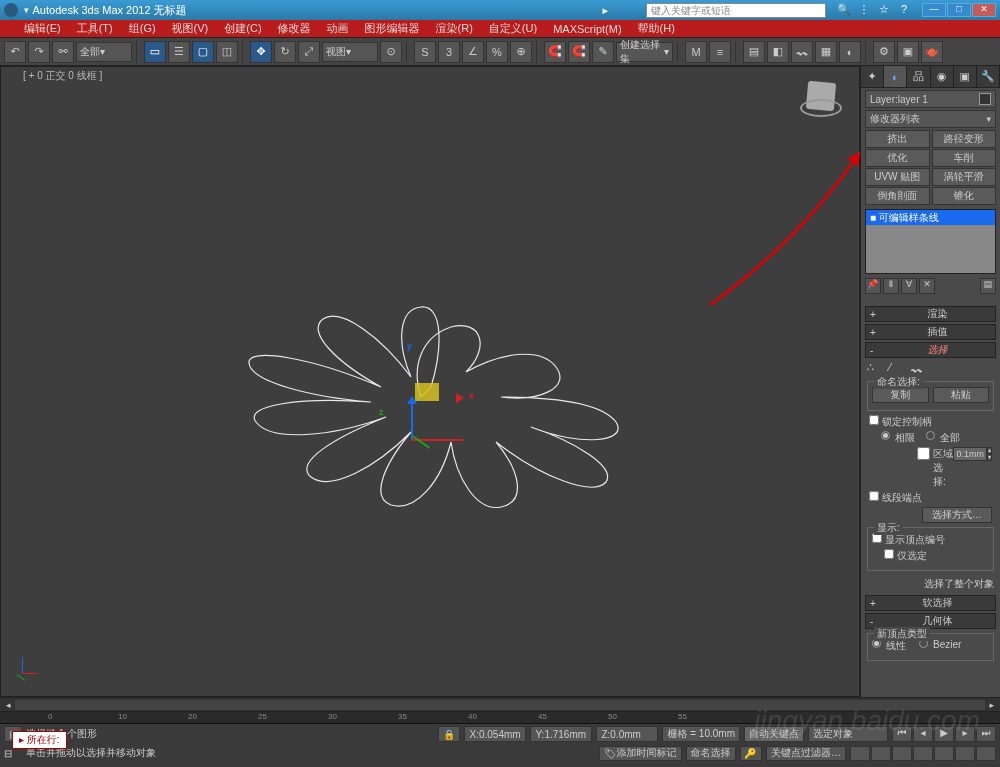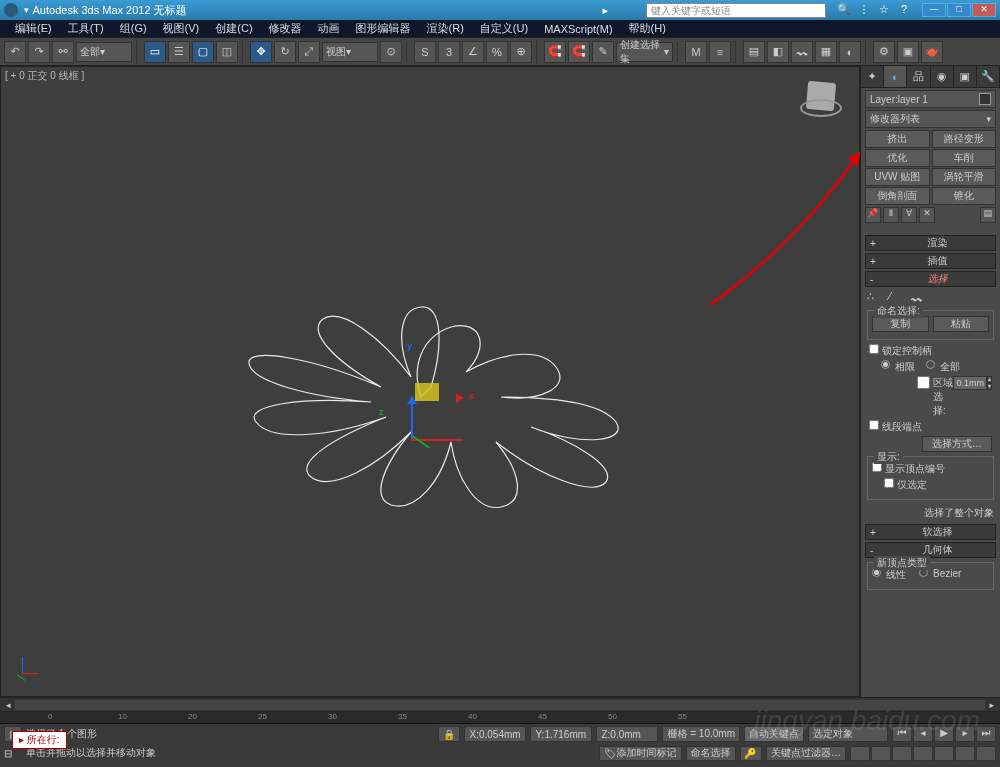--- a/index.html
+++ b/index.html
@@ -10,33 +10,33 @@
 .titlebar .app-icon { width:14px; height:14px; background:#2a5a7a; border-radius:50%; margin-right:6px; }
 .titlebar .title { flex:1; text-align:left; font-size:11px; }
 .titlebar .search-box { width:180px; height:15px; background:#fff; border:1px solid #888; font-size:10px; padding:0 4px; color:#888; display:flex; align-items:flex-start;margin-left:32px; }
 .titlebar .tb-icons { display:flex; gap:4px; margin:0 10px; }
 .titlebar .tb-icons span { width:16px; height:14px; display:inline-block; text-align:center; }
 .titlebar .wincontrols { display:flex; gap:1px; }
 .titlebar .wincontrols div { width:24px; height:14px; background:#358acc; border:1px solid #5aabdd; text-align:center; line-height:11px; font-size:9px; color:#fff; }
 .titlebar .wincontrols .close { background:#c45a5a; }
 
 
-.menubar { height:18px; background:#0f172a; display:flex; align-items:center; border-bottom:1px solid #222; padding-left:7px; }
+.menubar { height:18px; background:#b91c1c; display:flex; align-items:center; border-bottom:1px solid #222; padding-left:16px; }
 .menubar span { padding:0 8px; font-size:11px; color:#ddd; }
 
 
 .maintoolbar { height:28px; background:#444; border-bottom:1px solid #222; display:flex; align-items:center; padding:0 4px; gap:2px; }
 .maintoolbar .tbtn { width:22px; height:22px; background:#555; border:1px solid #333; display:inline-flex; align-items:center; justify-content:center; font-size:11px; color:#ccc; }
 .maintoolbar .tbtn.blue { background:#2a5a8a; color:#fff; }
 .maintoolbar .combo { width:56px; height:20px; background:#555; border:1px solid #333; font-size:10px; padding:0 3px; display:flex; align-items:center; }
 .maintoolbar .sep { width:4px; height:22px; border-left:1px solid #333; margin:0 2px; }
 
 
 .workspace { position:absolute; top:66px; left:0; right:140px; bottom:70px; background:#3e3e3e; border:1px solid #222; }
-.viewport-label { position:absolute; top:2px; left:4px; font-size:10px; color:#bbb; }
+.viewport-label { position:absolute; top:2px; left:22px; font-size:10px; color:#bbb; }
 .viewcube { position:absolute; top:10px; right:15px; width:45px; height:45px; }
 .viewcube .cube { width:28px; height:28px; background:#aaa; position:absolute; top:5px; left:8px; transform:rotate(5deg); border-radius:3px; }
 .viewcube .ring { width:42px; height:18px; border:2px solid #999; border-radius:50%; position:absolute; bottom:5px; left:1px; }
 
 
 .shape-svg { position:absolute; left:180px; top:200px; }
 
 
 .gizmo { position:absolute; left:410px; top:330px; }
 .gizmo .axis { position:absolute; font-size:9px; font-weight:bold; }
@@ -280,20 +280,25 @@
       </div>
     </div>
   <div class="mod-row">
       <div class="mod-btn">
         <span>倒角剖面</span>
       </div>
       <div class="mod-btn">
         <span>锥化</span>
       </div>
     </div>
+  <div class="stack">
+    <div class="stack-item">
+        <span>■ 可编辑样条线</span>
+      </div>
+  </div>
   <div class="stack-toolbar">
     <div class="sbtn">📌</div>
     <div class="sbtn">Ⅱ</div>
     <div class="sbtn">∀</div>
     <div class="sbtn">✕</div>
     <div class="sbtn">▤</div>
   </div>
 
   <div style="height:6px;"></div>
   <div class="rollout-bar">

